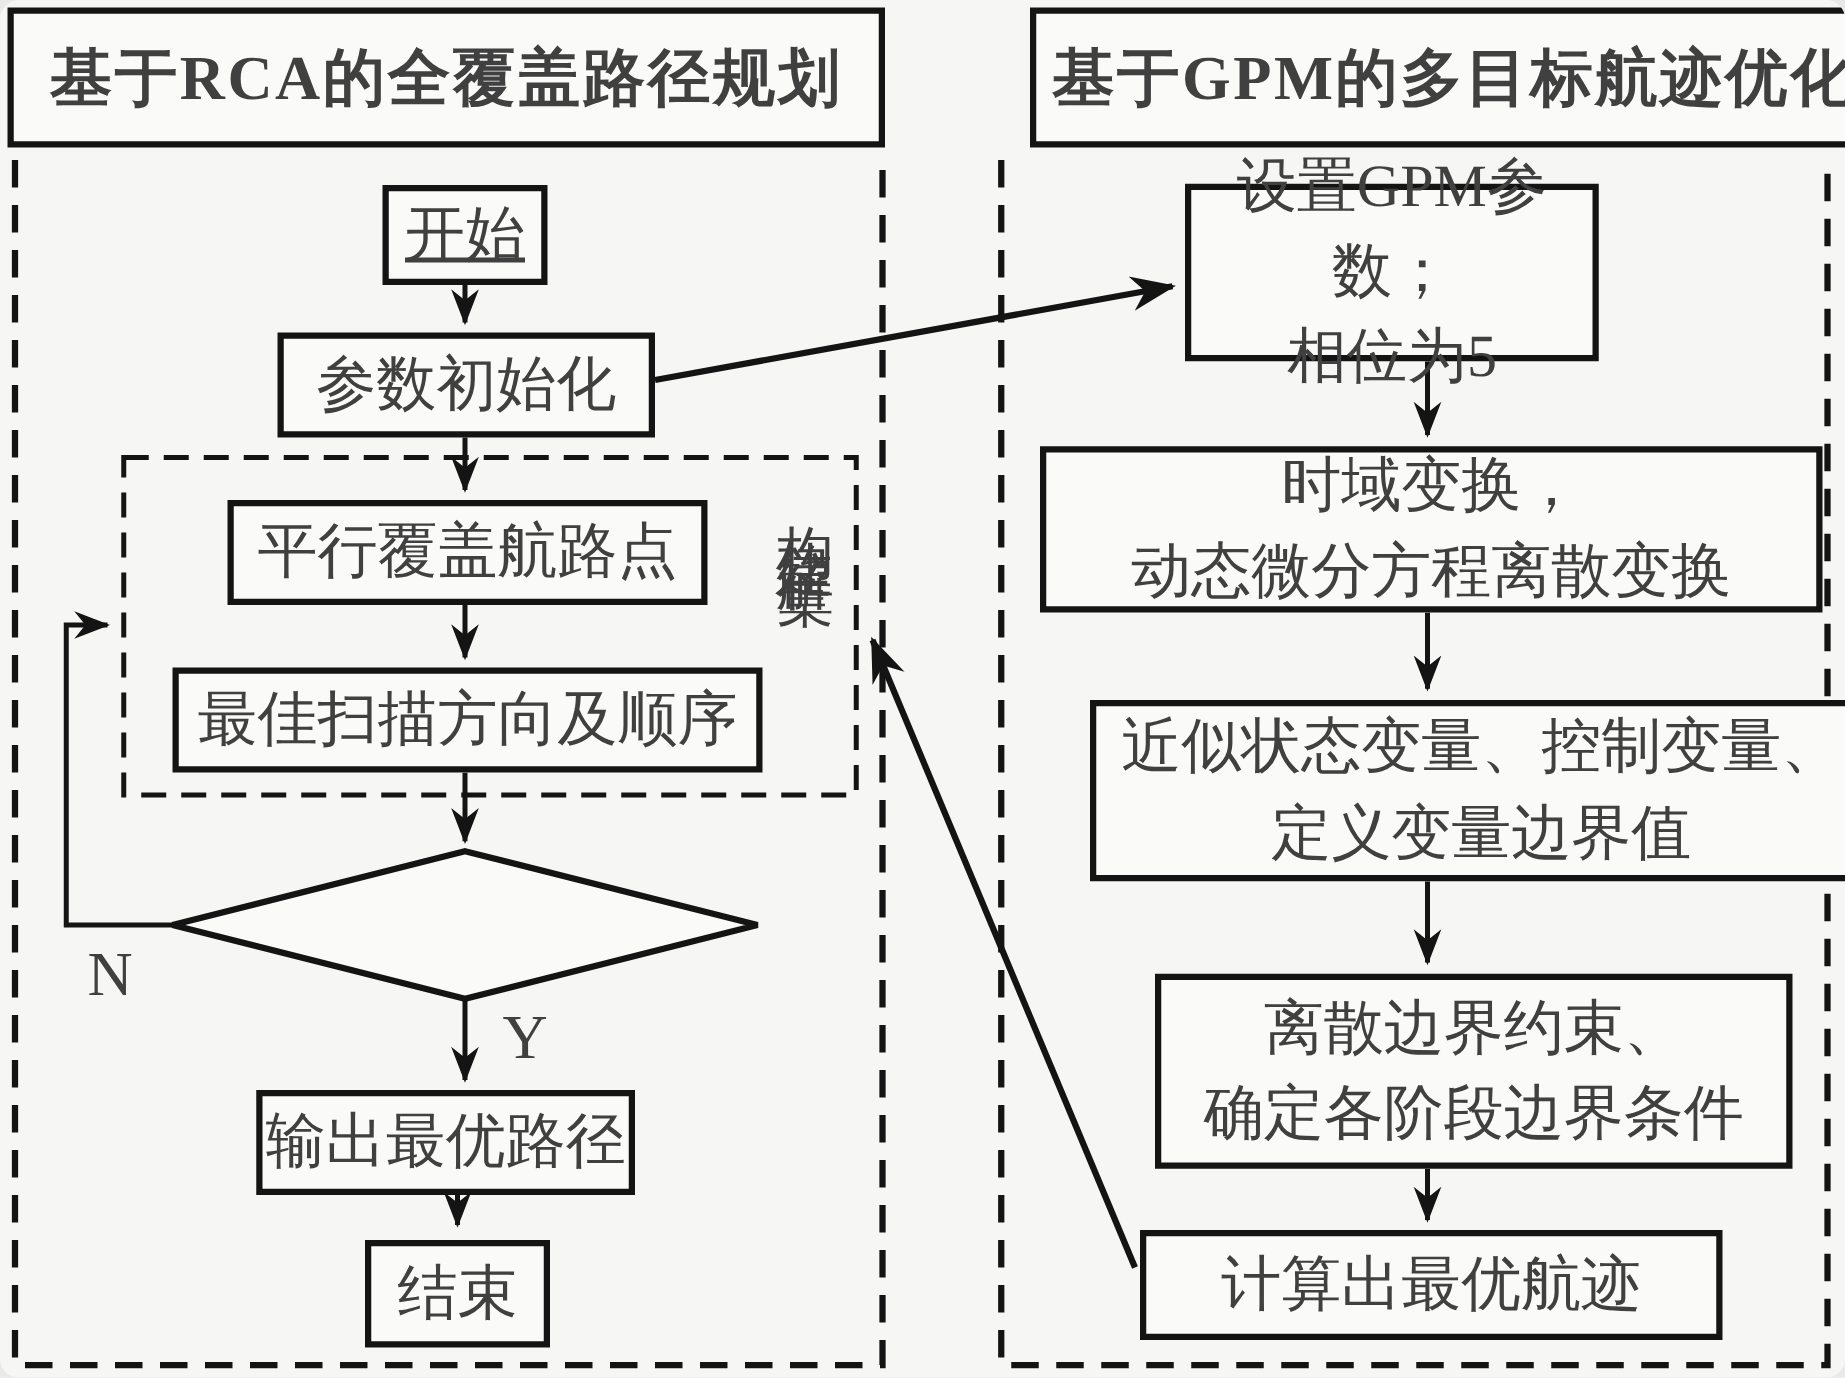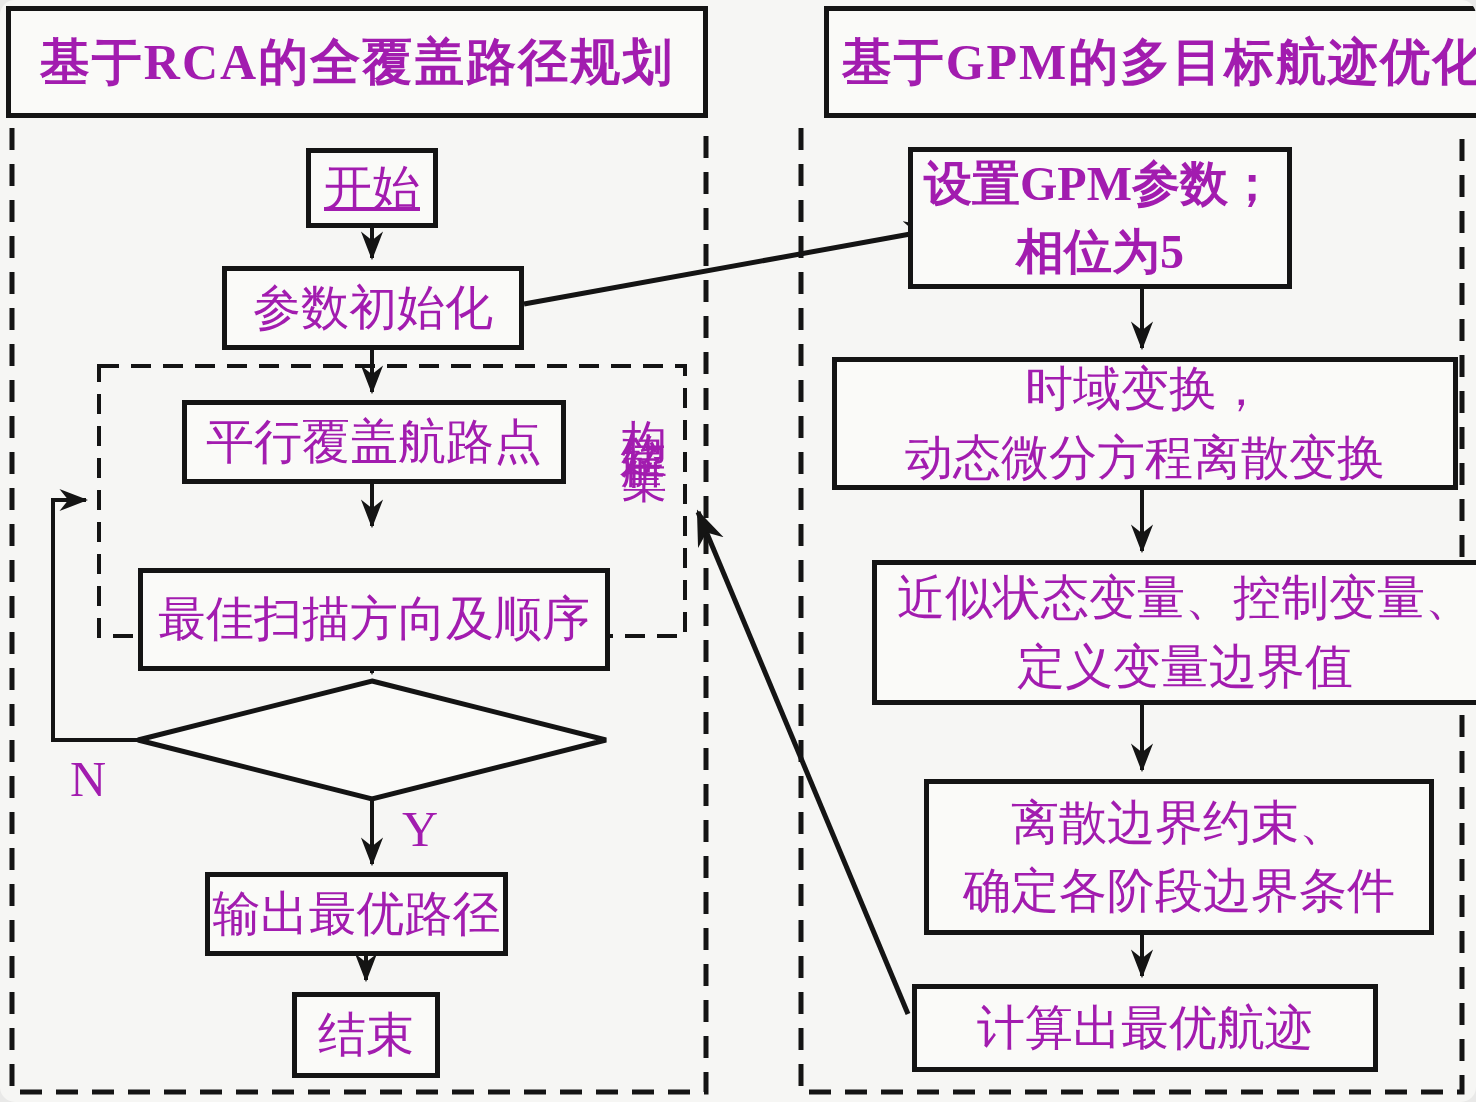--- a/index.html
+++ b/index.html
@@ -1,43 +1,43 @@
 <!DOCTYPE html>
 <html><head>
 <meta charset="utf-8">
 <style>
   html,body{margin:0;padding:0;background:#e9e9e8;}
   #stage{
     position:relative;width:1476px;height:1102px;overflow:hidden;
     background:#f6f6f4;
     font-family:"Liberation Serif","DejaVu Serif",serif;
-    color:#a21caf;
+    color:#404040;
     border-radius:15px;
   }
   .titlebox{
     position:absolute;top:6px;height:112px;box-sizing:border-box;
     border:5px solid #141414;background:#fafaf8;
     display:flex;align-items:center;justify-content:center;
     font-size:50px;font-weight:bold;letter-spacing:2px;white-space:nowrap;
   }
   #title-left{left:6px;width:702px;}
   #title-right{left:824px;width:678px;}
   .node{
     position:absolute;box-sizing:border-box;
     border:5px solid #141414;background:#fafaf8;
     display:flex;align-items:center;justify-content:center;text-align:center;
     font-size:48px;line-height:1.42;white-space:pre-line;z-index:3;
   }
   #node-start     {left:306px;top:148px;width:132px;height:80px;text-decoration:underline;}
   #node-init      {left:222px;top:266px;width:302px;height:84px;}
   #node-waypoints {left:182px;top:400px;width:384px;height:84px;}
-  #node-scan      {left:138px;top:534px;width:472px;height:103px;margin-top:34px;}
+  #node-scan      {left:138px;top:534px;width:472px;height:84px;}
   #node-output    {left:205px;top:872px;width:303px;height:84px;}
   #node-end       {left:292px;top:992px;width:148px;height:86px;}
-  #node-gpm       {left:908px;top:147px;width:384px;height:142px;font-weight:bold;}
+  #node-gpm       {left:948px;top:147px;width:331px;height:142px;}
   #node-transform {left:832px;top:357px;width:626px;height:133px;}
   #node-approx    {left:872px;top:560px;width:626px;height:145px;}
   #node-boundary  {left:924px;top:779px;width:510px;height:156px;}
   #node-compute   {left:912px;top:984px;width:466px;height:88px;}
   #solution-label{
     position:absolute;left:616px;top:383px;width:56px;height:250px;
     writing-mode:vertical-rl;text-orientation:upright;
     font-size:46px;letter-spacing:13px;line-height:56px;
     display:flex;align-items:center;z-index:3;
   }

